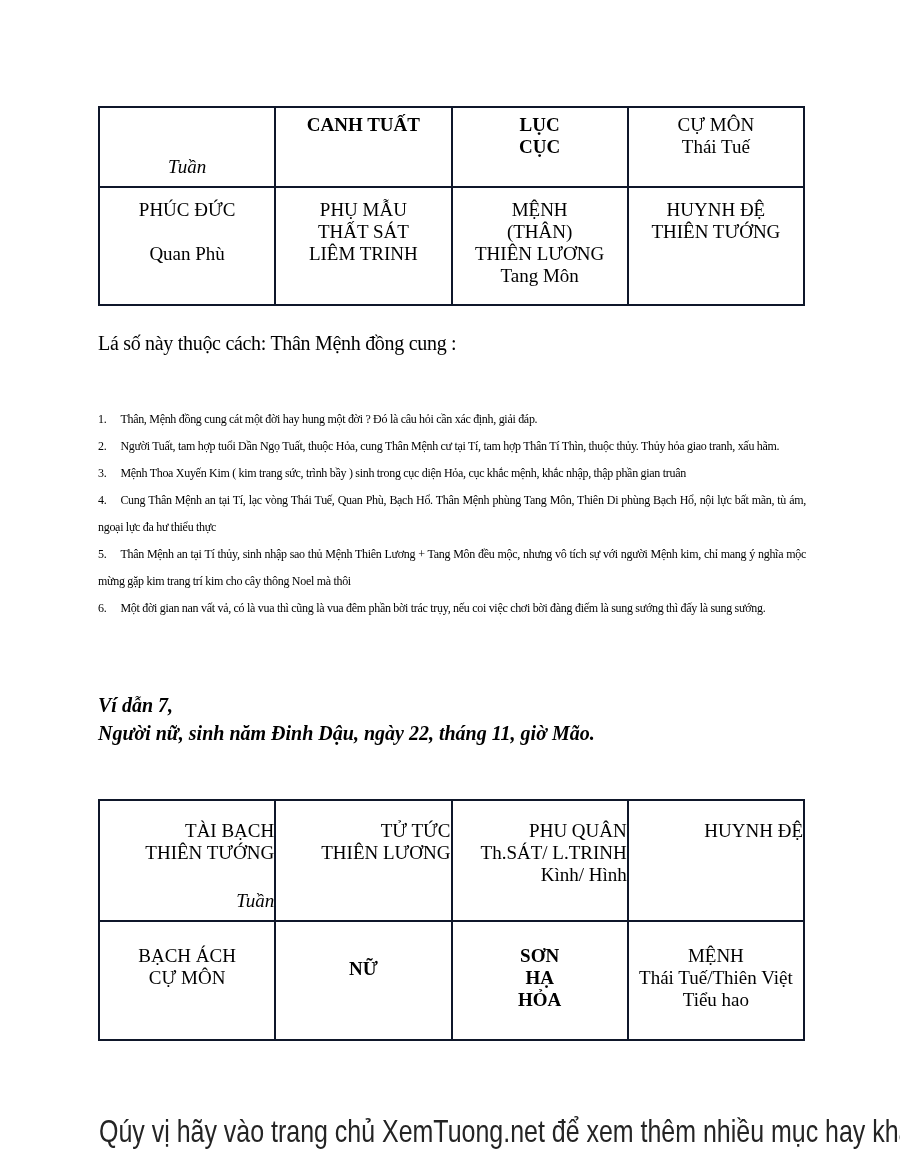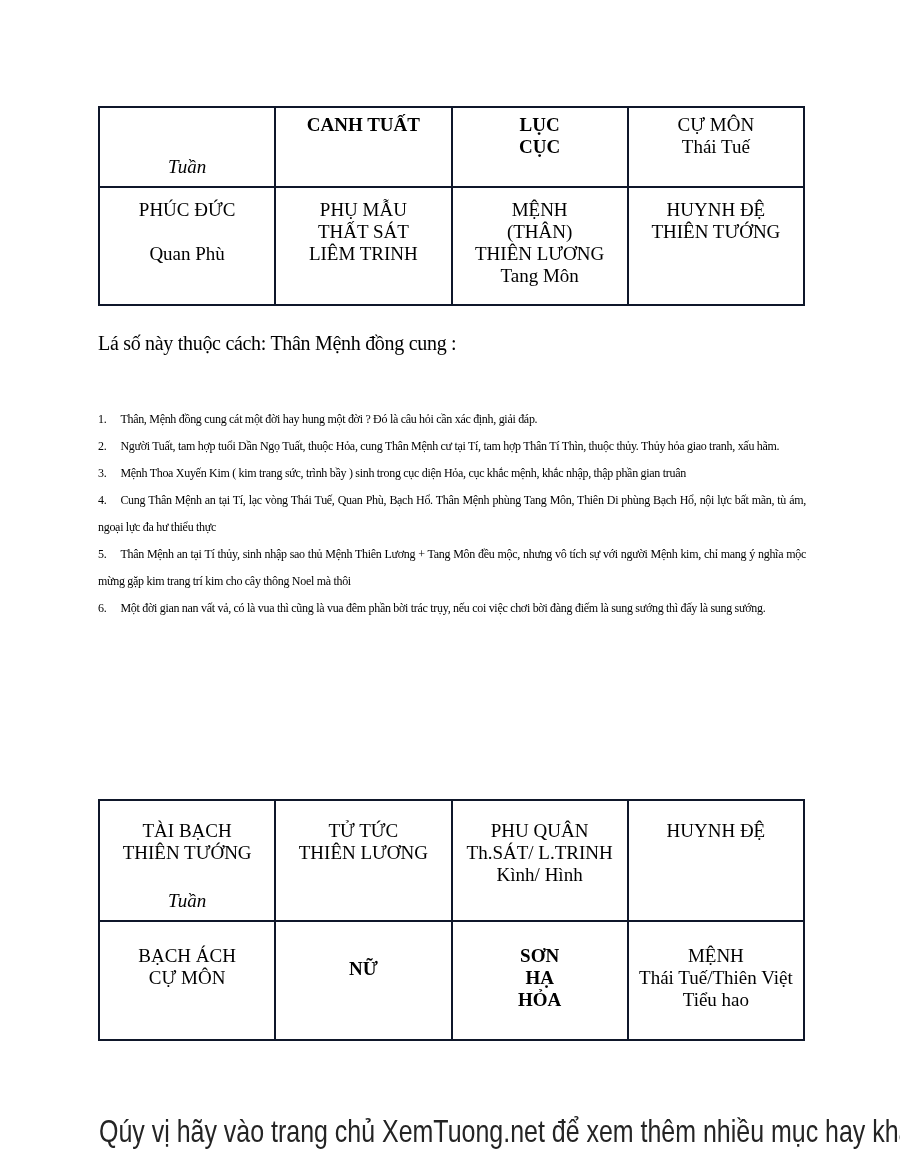--- a/index.html
+++ b/index.html
@@ -7,21 +7,21 @@
   .page { position: relative; width: 900px; height: 1165px; background: #ffffff; overflow: hidden; }
   .layer { position: absolute; z-index: 1; }
 
   
   table { border-collapse: collapse; table-layout: fixed; width: 707px; background: transparent; }
   td { border: 2px solid #0f172a; text-align: center; vertical-align: top; font-size: 19px; line-height: 22px; }
   .t1 { left: 98px; top: 106px; }
   .t2 { left: 98px; top: 799px; }
   .t1 tr.r0 td { height: 80px; padding-top: 6px; }
   .t1 tr.r1 td { height: 118px; padding-top: 11px; }
-  .t2 tr.r0 td { height: 121px; padding-top: 19px; }
+  .t2 tr.r0 td { height: 121px; padding-top: 19px; text-align: right; }
   .t2 tr.r1 td { height: 119px; padding-top: 23px; }
   .ml { white-space: pre-line; }
   .bold-cell { font-weight: bold; }
   .tuan { font-style: italic; }
   .tuan-mid { margin-top: 42px; }
   td.rel { position: relative; }
   .tuan-bottom { position: absolute; bottom: 8px; left: 0; right: 0; }
   .nu-extra { margin-top: 13px; }
 
   
@@ -98,20 +98,24 @@
 
   <div class="layer list">
     <p><span class="num">1.</span><span>Thân, Mệnh đồng cung cát một đời hay hung một đời ? Đó là câu hỏi cần xác định, giải đáp.</span></p>
     <p><span class="num">2.</span><span>Người Tuất, tam hợp tuổi Dần Ngọ Tuất, thuộc Hỏa, cung Thân Mệnh cư tại Tí, tam hợp Thân Tí Thìn, thuộc thủy. Thủy hỏa giao tranh, xấu hãm.</span></p>
     <p><span class="num">3.</span><span>Mệnh Thoa Xuyến Kim ( kim trang sức, trình bầy ) sinh trong cục diện Hỏa, cục khắc mệnh, khắc nhập, thập phần gian truân</span></p>
     <p><span class="num">4.</span><span>Cung Thân Mệnh an tại Tí, lạc vòng Thái Tuế, Quan Phù, Bạch Hổ. Thân Mệnh phùng Tang Môn, Thiên Di phùng Bạch Hổ, nội lực bất mãn, tù ám, ngoại lực đa hư thiểu thực</span></p>
     <p><span class="num">5.</span><span>Thân Mệnh an tại Tí thủy, sinh nhập sao thủ Mệnh Thiên Lương + Tang Môn đều mộc, nhưng vô tích sự với người Mệnh kim, chỉ mang ý nghĩa mộc mừng gặp kim trang trí kim cho cây thông Noel mà thôi</span></p>
     <p><span class="num">6.</span><span>Một đời gian nan vất vả, có là vua thì cũng là vua đêm phần bời trác trụy, nếu coi việc chơi bời đàng điếm là sung sướng thì đấy là sung sướng.</span></p>
   </div>
 
+  <div class="layer example">
+    <div>Ví dẫn 7,</div>
+    <div>Người nữ, sinh năm Đinh Dậu, ngày 22, tháng 11, giờ Mão.</div>
+  </div>
 
   <table class="layer t2">
     <tbody>
         <tr class="r0">
       <td class="rel">
         <div class="ml">TÀI BẠCH
 THIÊN TƯỚNG</div>
         <div class="tuan tuan-bottom">Tuần</div>
       </td>
       <td>

